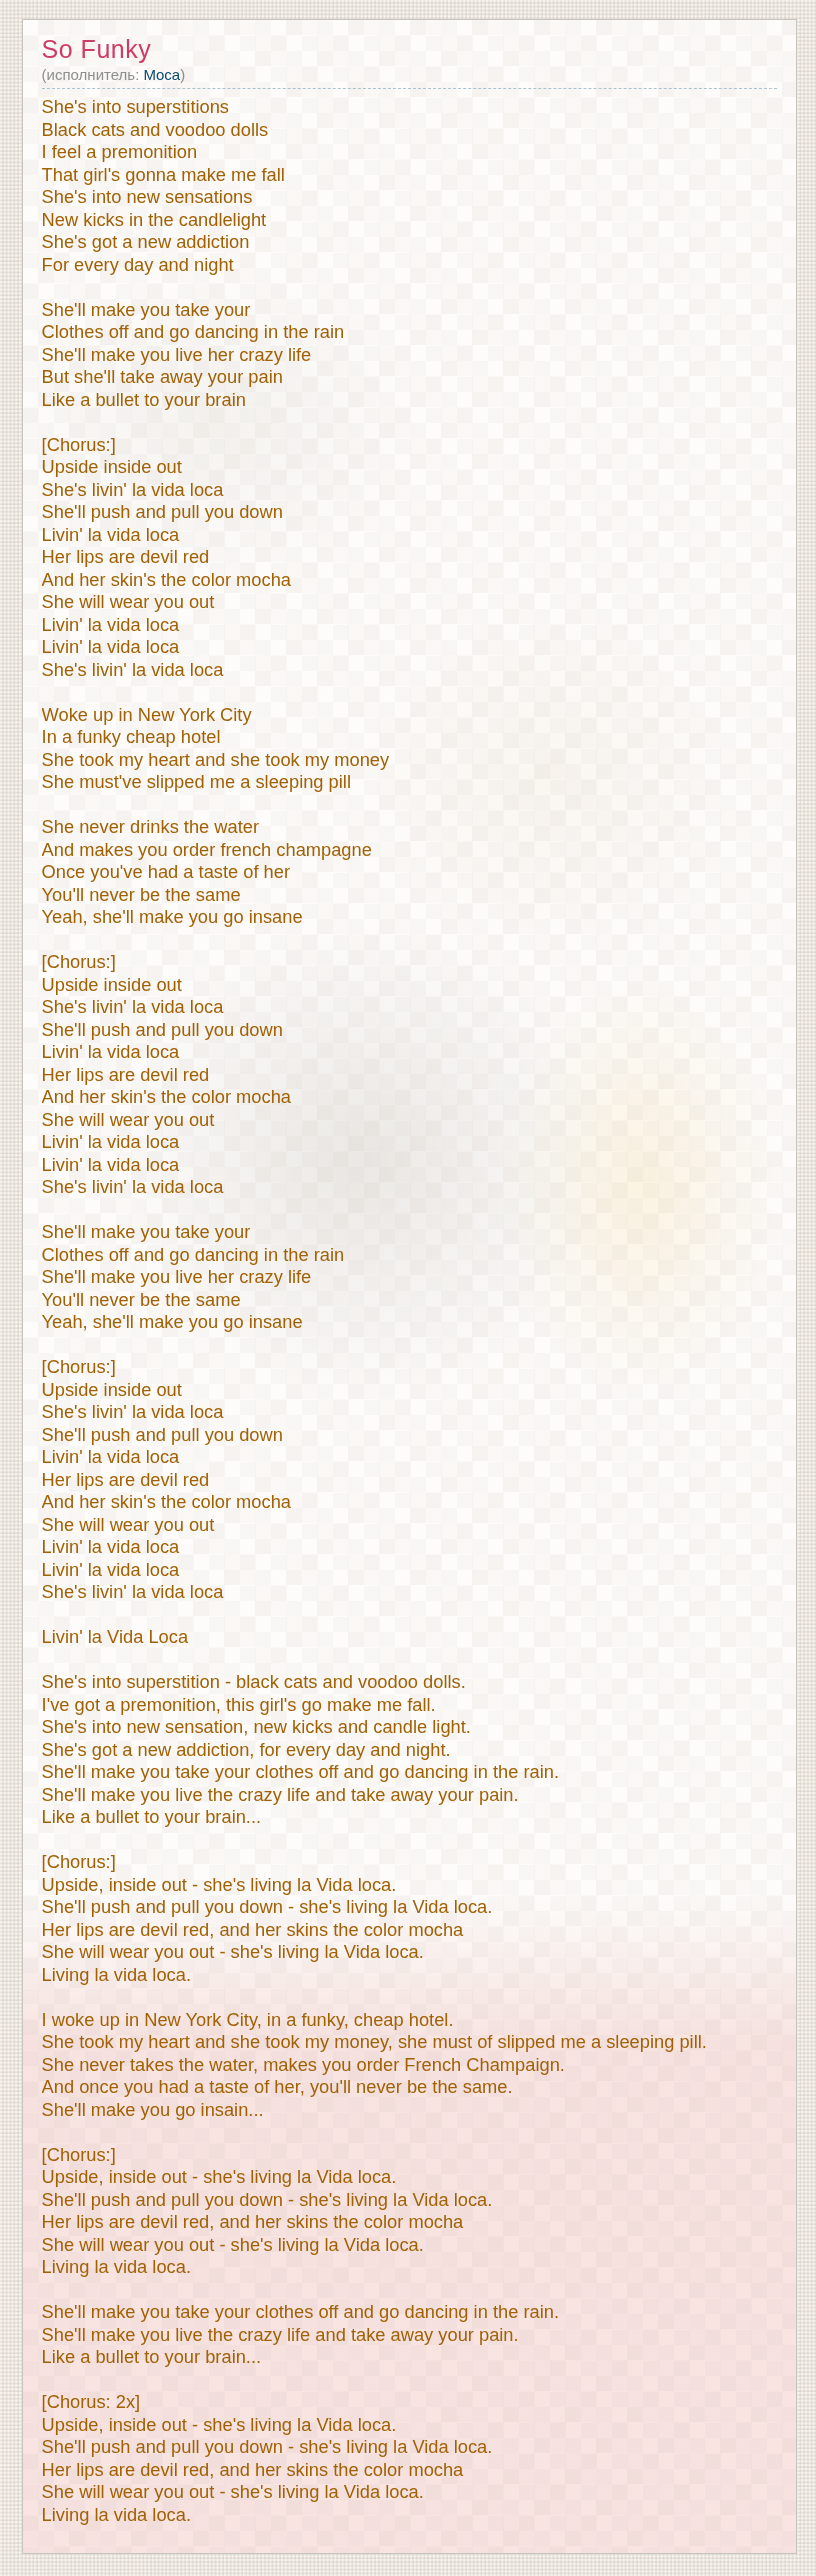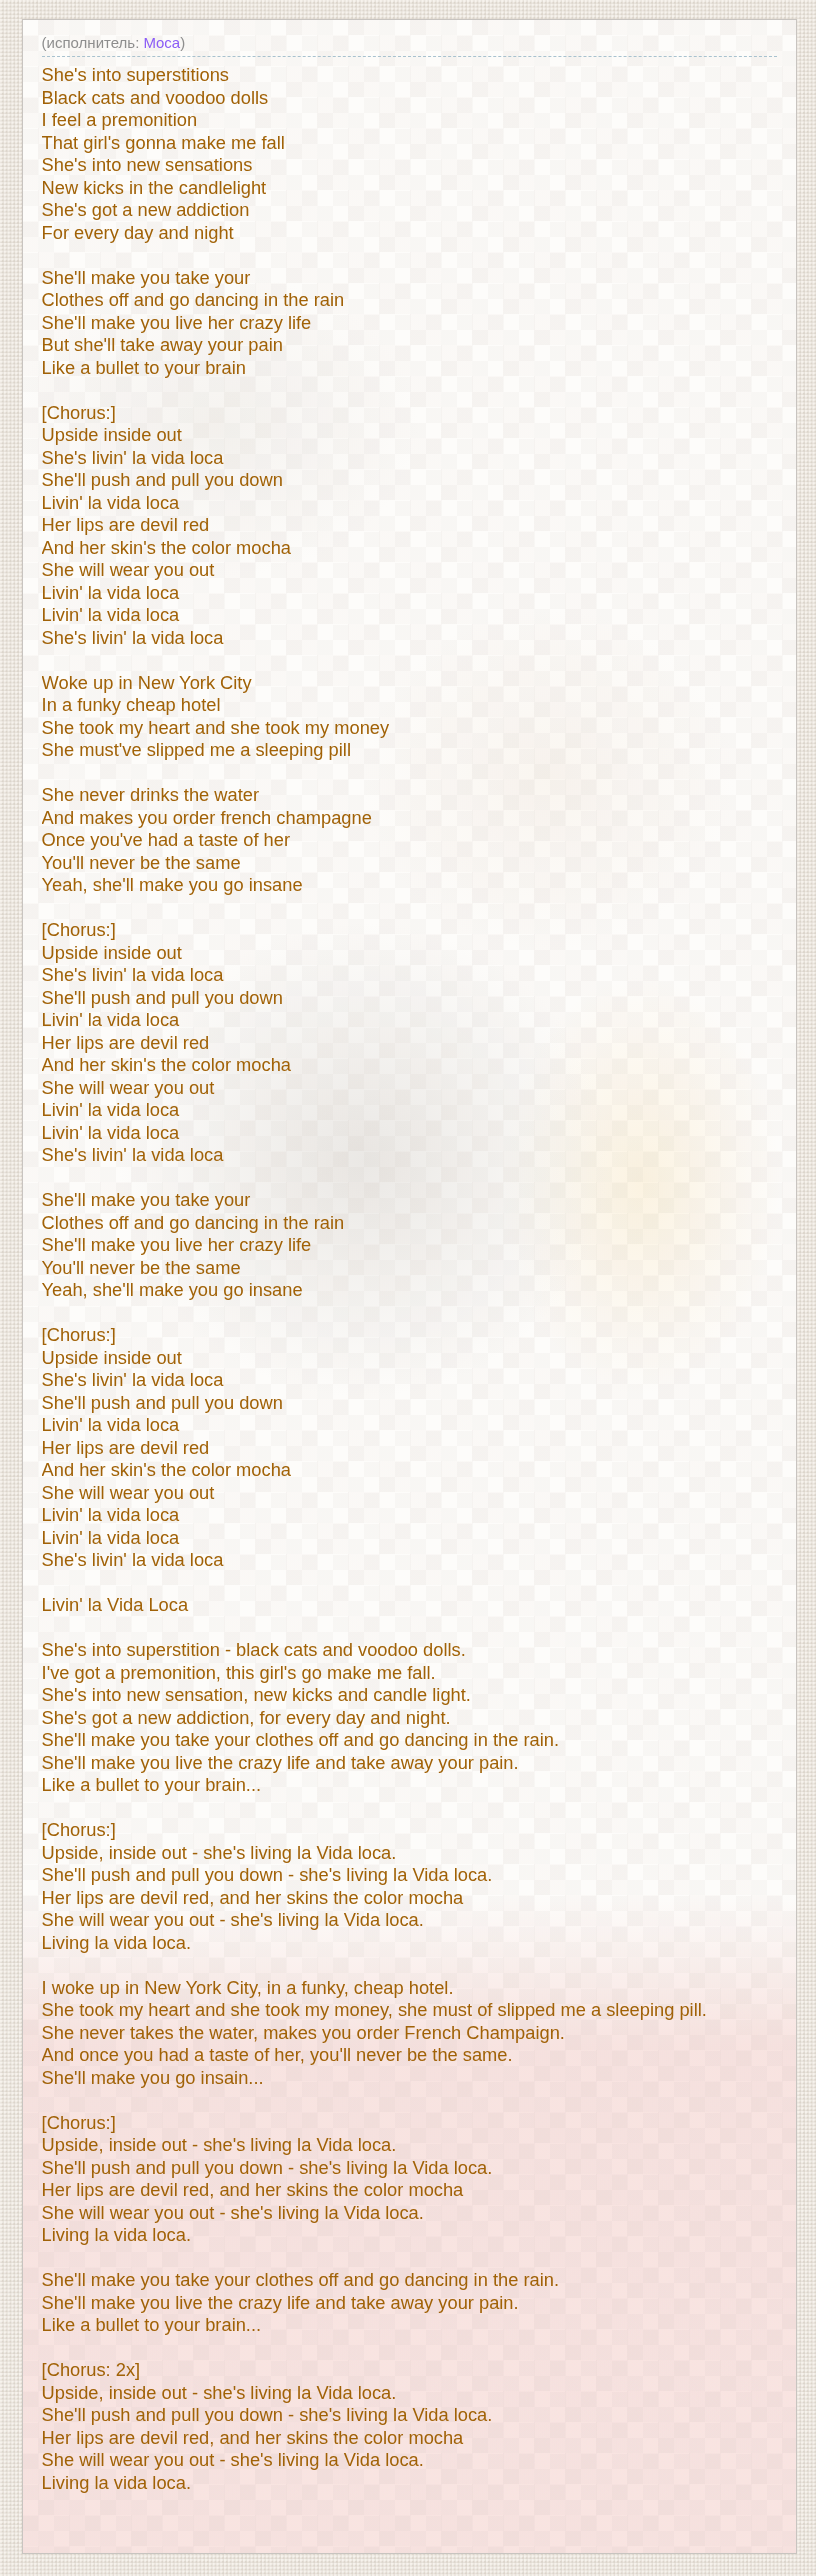--- a/index.html
+++ b/index.html
@@ -56,21 +56,21 @@
     line-height: 32px;
     color: #cd3c64;
   }
 
   .artist-line {
     font-size: 15px;
     line-height: 20.7px;
     color: #8e8e8e;
   }
   .artist-link {
-    color: #8b5cf6;
+    color: #0c4a6e;
     text-decoration: none;
     cursor: pointer;
   }
 
   .separator {
     border-bottom: 0.9px dashed #a8c2cf;
     height: 1.9px;
   }
 
   .lyrics {
@@ -82,20 +82,21 @@
     overflow: hidden;
   }
 </style>
 </head>
 <body>
 
 <div class="card">
   <div class="mosaic"></div>
   <div class="card-inner">
 
+    <h1 class="song-title">So Funky</h1>
 
     <div class="artist-line"><span>(исполнитель:</span> <a class="artist-link">Moca</a><span>)</span></div>
 
     <div class="separator"></div>
 
     <div class="lyrics">She's into superstitions
 Black cats and voodoo dolls
 I feel a premonition
 That girl's gonna make me fall
 She's into new sensations

